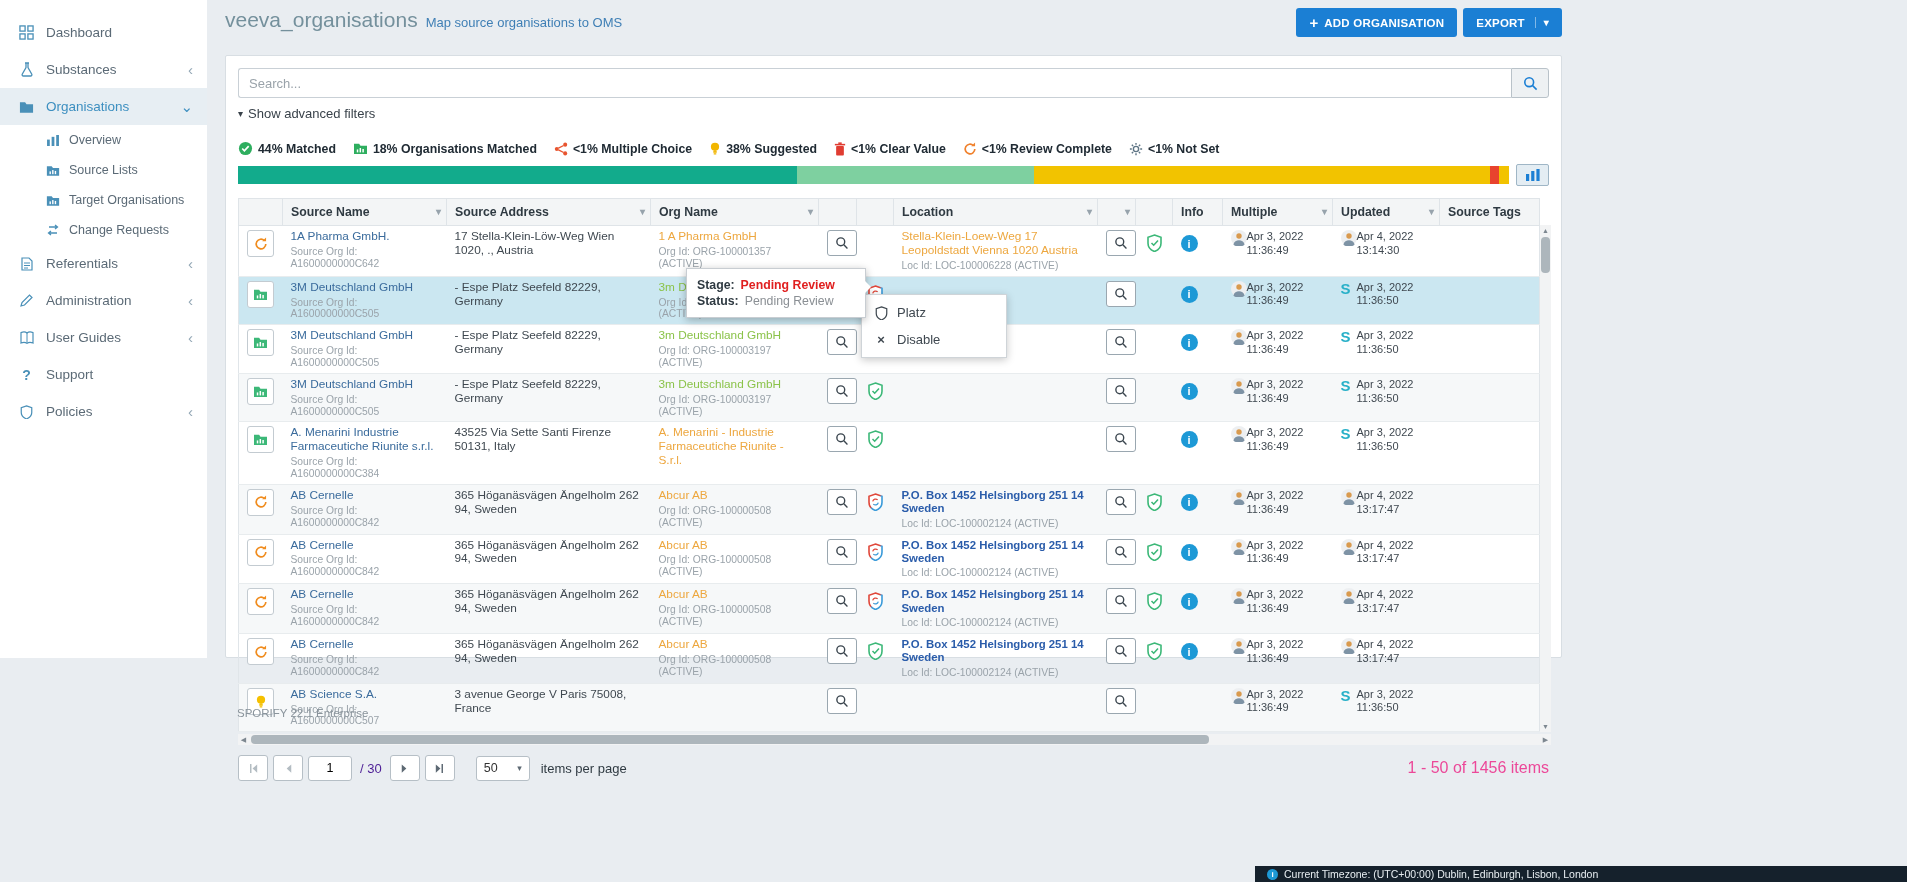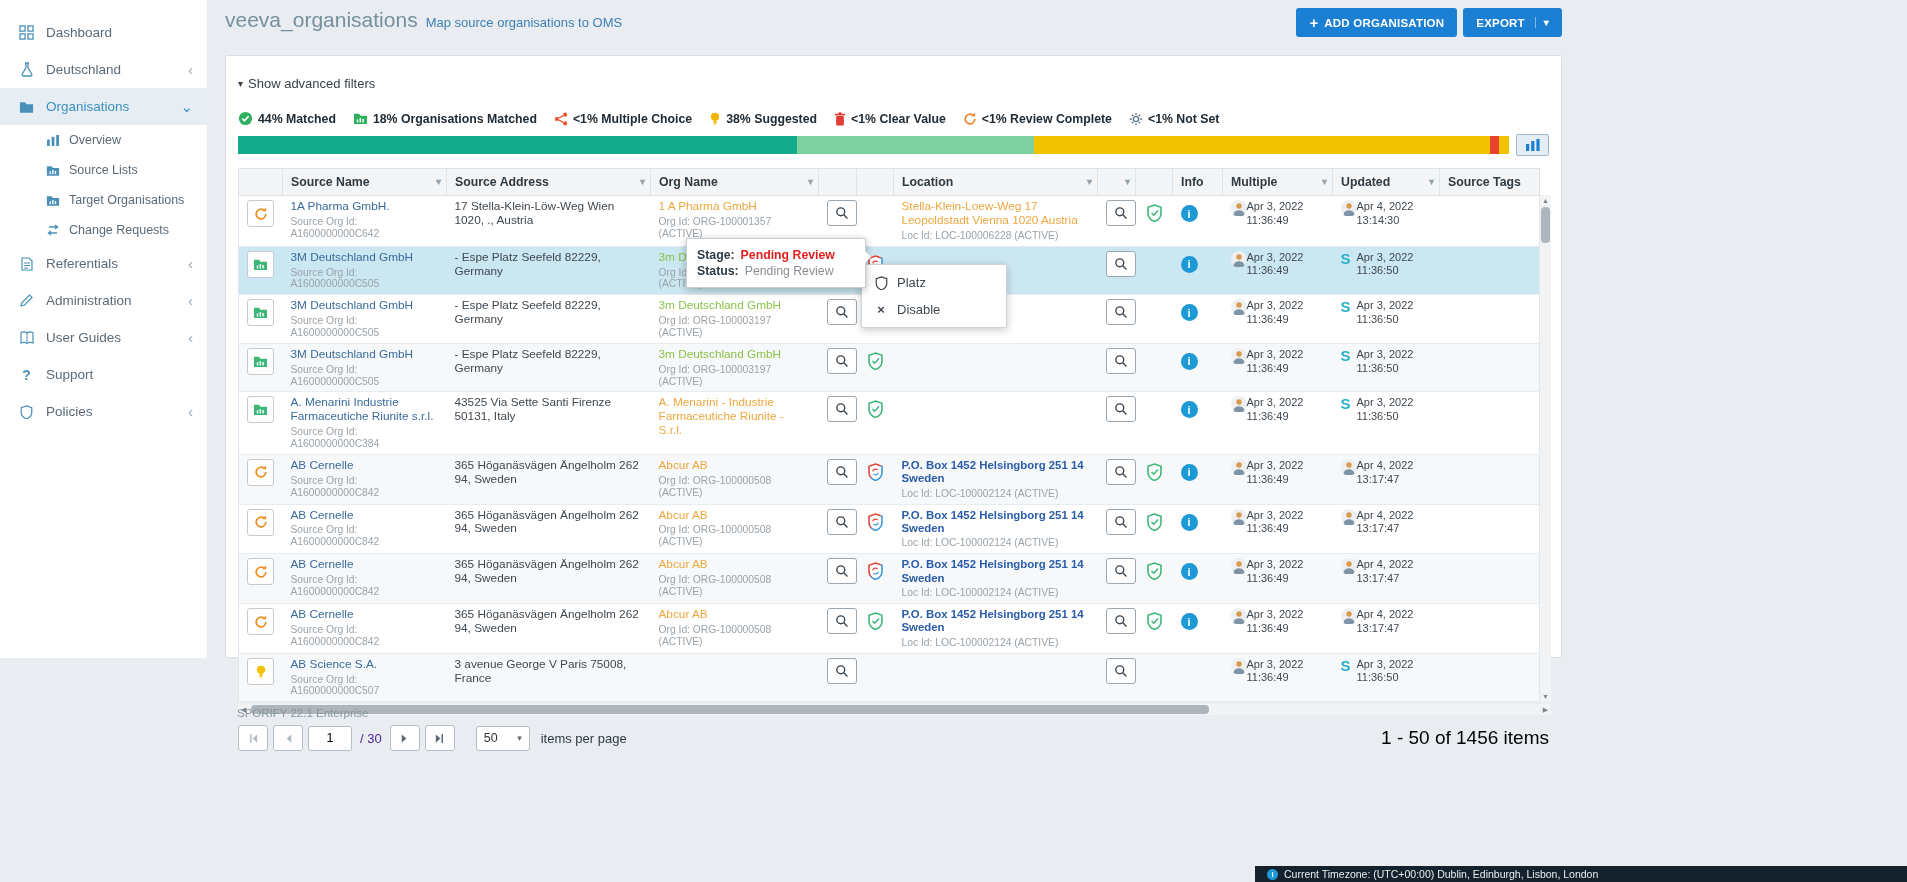--- a/index.html
+++ b/index.html
@@ -91,21 +91,21 @@
   .h-thumb { position:absolute; left:13px; top:1px; width:958px; height:9px; background:#adb6bc; border-radius:4px; cursor:pointer; }
   
   .pagination { margin-top:10px; display:flex; align-items:center; gap:5px; font-size:13px; }
   .pg-btn { width:30px; height:26px; border:1px solid #b6bfc6; border-radius:3px; background:#fff; color:#5d6973; display:flex; align-items:center; justify-content:center; cursor:pointer; }
   .pg-btn.disabled { color:#b3bcc2; }
   .pg-input { width:44px; height:25px; border:1px solid #b6bfc6; border-radius:3px; text-align:center; font-size:12.5px; font-family:inherit; }
   .pg-total { color:#4c1d95; margin:0 3px; }
   .pg-select { margin-left:16px; width:54px; height:25px; border:1px solid #b6bfc6; border-radius:3px; display:inline-flex; align-items:center; justify-content:space-between; padding:0 7px; font-size:12.5px; cursor:pointer; background:#fff; }
   .sel-caret { font-size:9px; color:#5d6973; }
   .pg-label { color:#2f3a42; margin-left:6px; }
-  .pg-range { margin-left:auto; color:#000000; font-size:19px; }
+  .pg-range { margin-left:auto; color:#ec4899; font-size:16px; }
   
   .footer-left { position:absolute; left:237px; top:707px; font-size:11.5px; color:#8a949c; }
   .tz-bar { position:absolute; right:0; bottom:0; width:652px; height:16px; background:#15212c; color:#e8eef2; font-size:10.5px; display:flex; align-items:center; gap:6px; padding-left:12px; }
   .tz-dot { display:inline-flex; width:11px; height:11px; border-radius:50%; background:#1d99d6; color:#fff; align-items:center; justify-content:center; font-size:8px; font-weight:bold; }
 </style>
 </head>
 <body>
 
 <svg width="0" height="0" style="position:absolute">
   <defs>
@@ -130,21 +130,21 @@
           </svg>
         </span>
         <span class="lbl">Dashboard</span>
       </div>
       <div class="side-item">
         <span class="ico">
           <svg width="14" height="15" viewBox="0 0 14 15">
             <path d="M5 1h4M6 1v4.5L2.2 12.3A1.2 1.2 0 0 0 3.3 14h7.4a1.2 1.2 0 0 0 1.1-1.7L8 5.5V1" fill="none" stroke="currentColor" stroke-width="1.3"></path>
           </svg>
         </span>
-        <span class="lbl">Deutschland</span>
+        <span class="lbl">Substances</span>
         <span class="chev">‹</span>
       </div>
       <div class="side-item active">
         <span class="ico">
           <svg width="15" height="14" viewBox="0 0 16 14">
             <path d="M1 2h5.5L8 4h7v9H1z" fill="currentColor"></path>
           </svg>
         </span>
         <span class="lbl">Organisations</span>
         <span class="chev">⌄</span>
@@ -256,20 +256,29 @@
       <span>ADD ORGANISATION</span>
     </button>
     <button class="btn-primary">
       <span>EXPORT</span>
       <span class="exp-caret">▾</span>
     </button>
   </div>
 </div>
 
 <div class="card">
+  <div class="search-row">
+    <input class="search-input" placeholder="Search..." style="">
+    <button class="search-btn">
+      <svg width="15" height="15" viewBox="0 0 15 15">
+          <circle cx="6.2" cy="6.2" r="4.4" fill="none" stroke="currentColor" stroke-width="1.6"></circle>
+          <path d="M9.6 9.6l4 4" stroke="currentColor" stroke-width="1.6"></path>
+        </svg>
+    </button>
+  </div>
   <div class="adv">
     <span class="caret">▾</span>
     <span>Show advanced filters</span>
   </div>
   <div class="legend-row">
       <span class="legend-item">
         <span class="lg-ico" style="color: rgb(46, 174, 95);">
           <svg width="15" height="15" viewBox="0 0 16 16">
             <circle cx="8" cy="8" r="7" fill="currentColor"></circle>
             <path d="M4.5 8l2.3 2.4 4.6-5" stroke="#fff" stroke-width="1.8" fill="none"></path>

